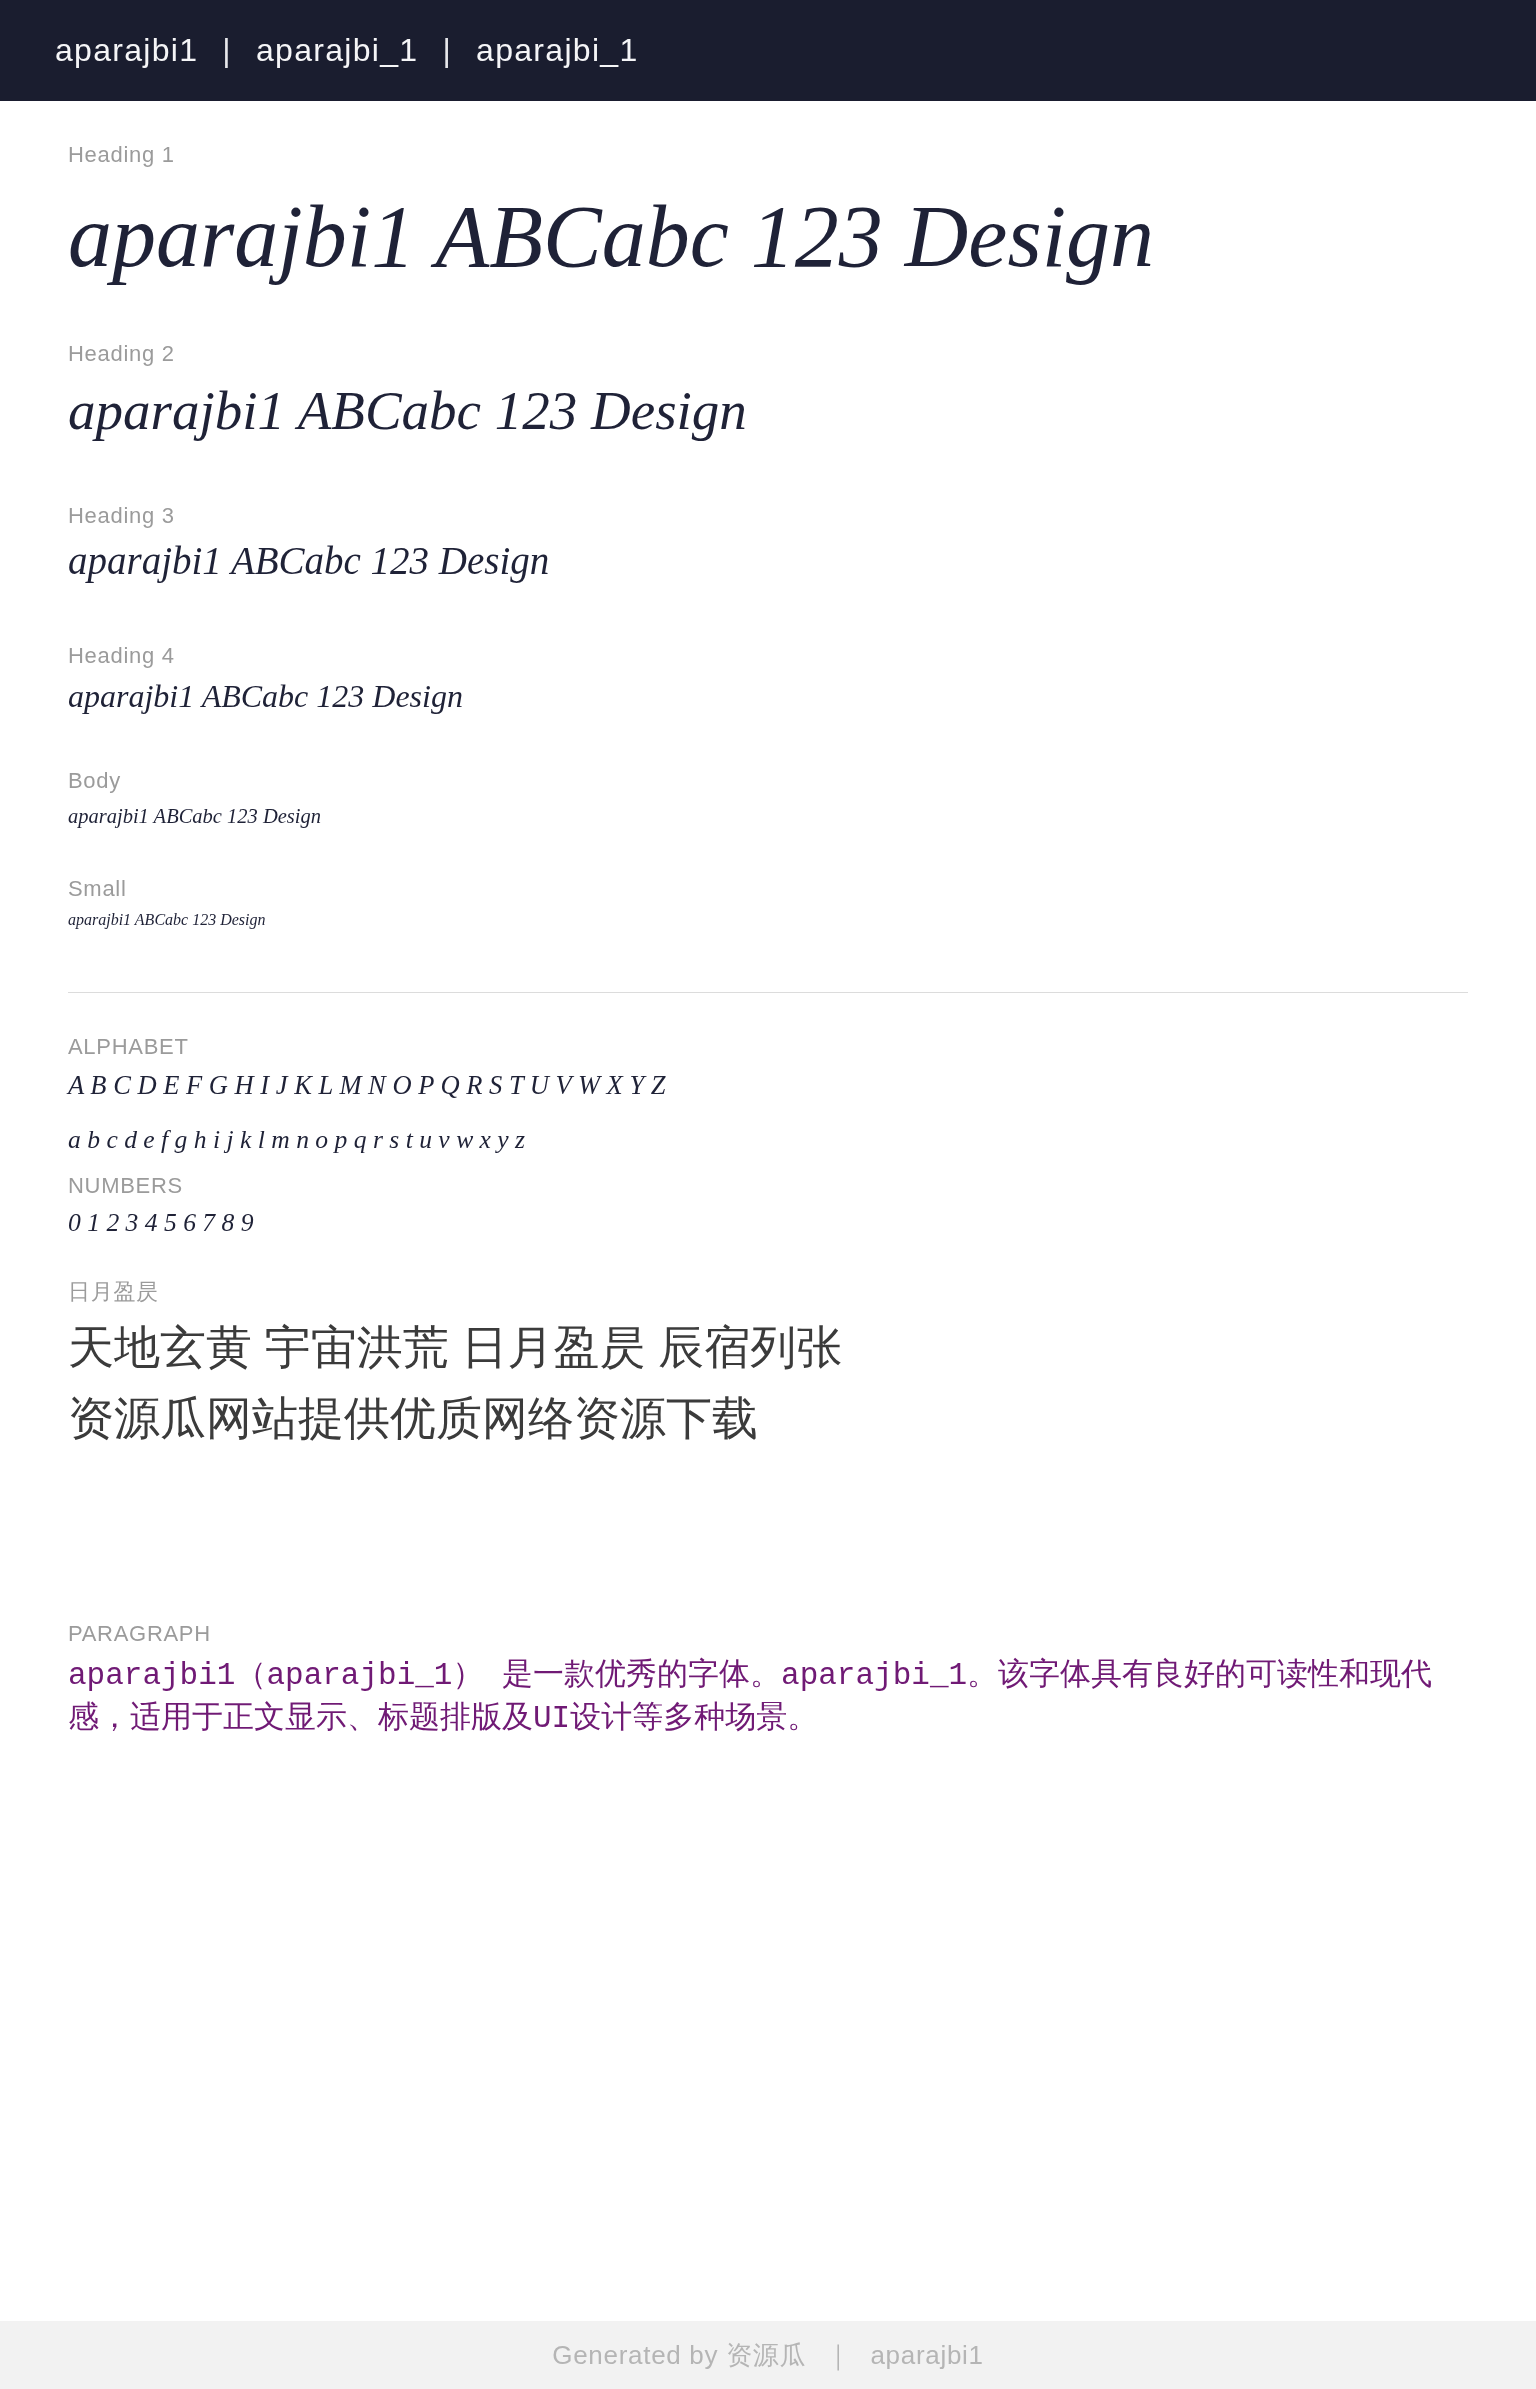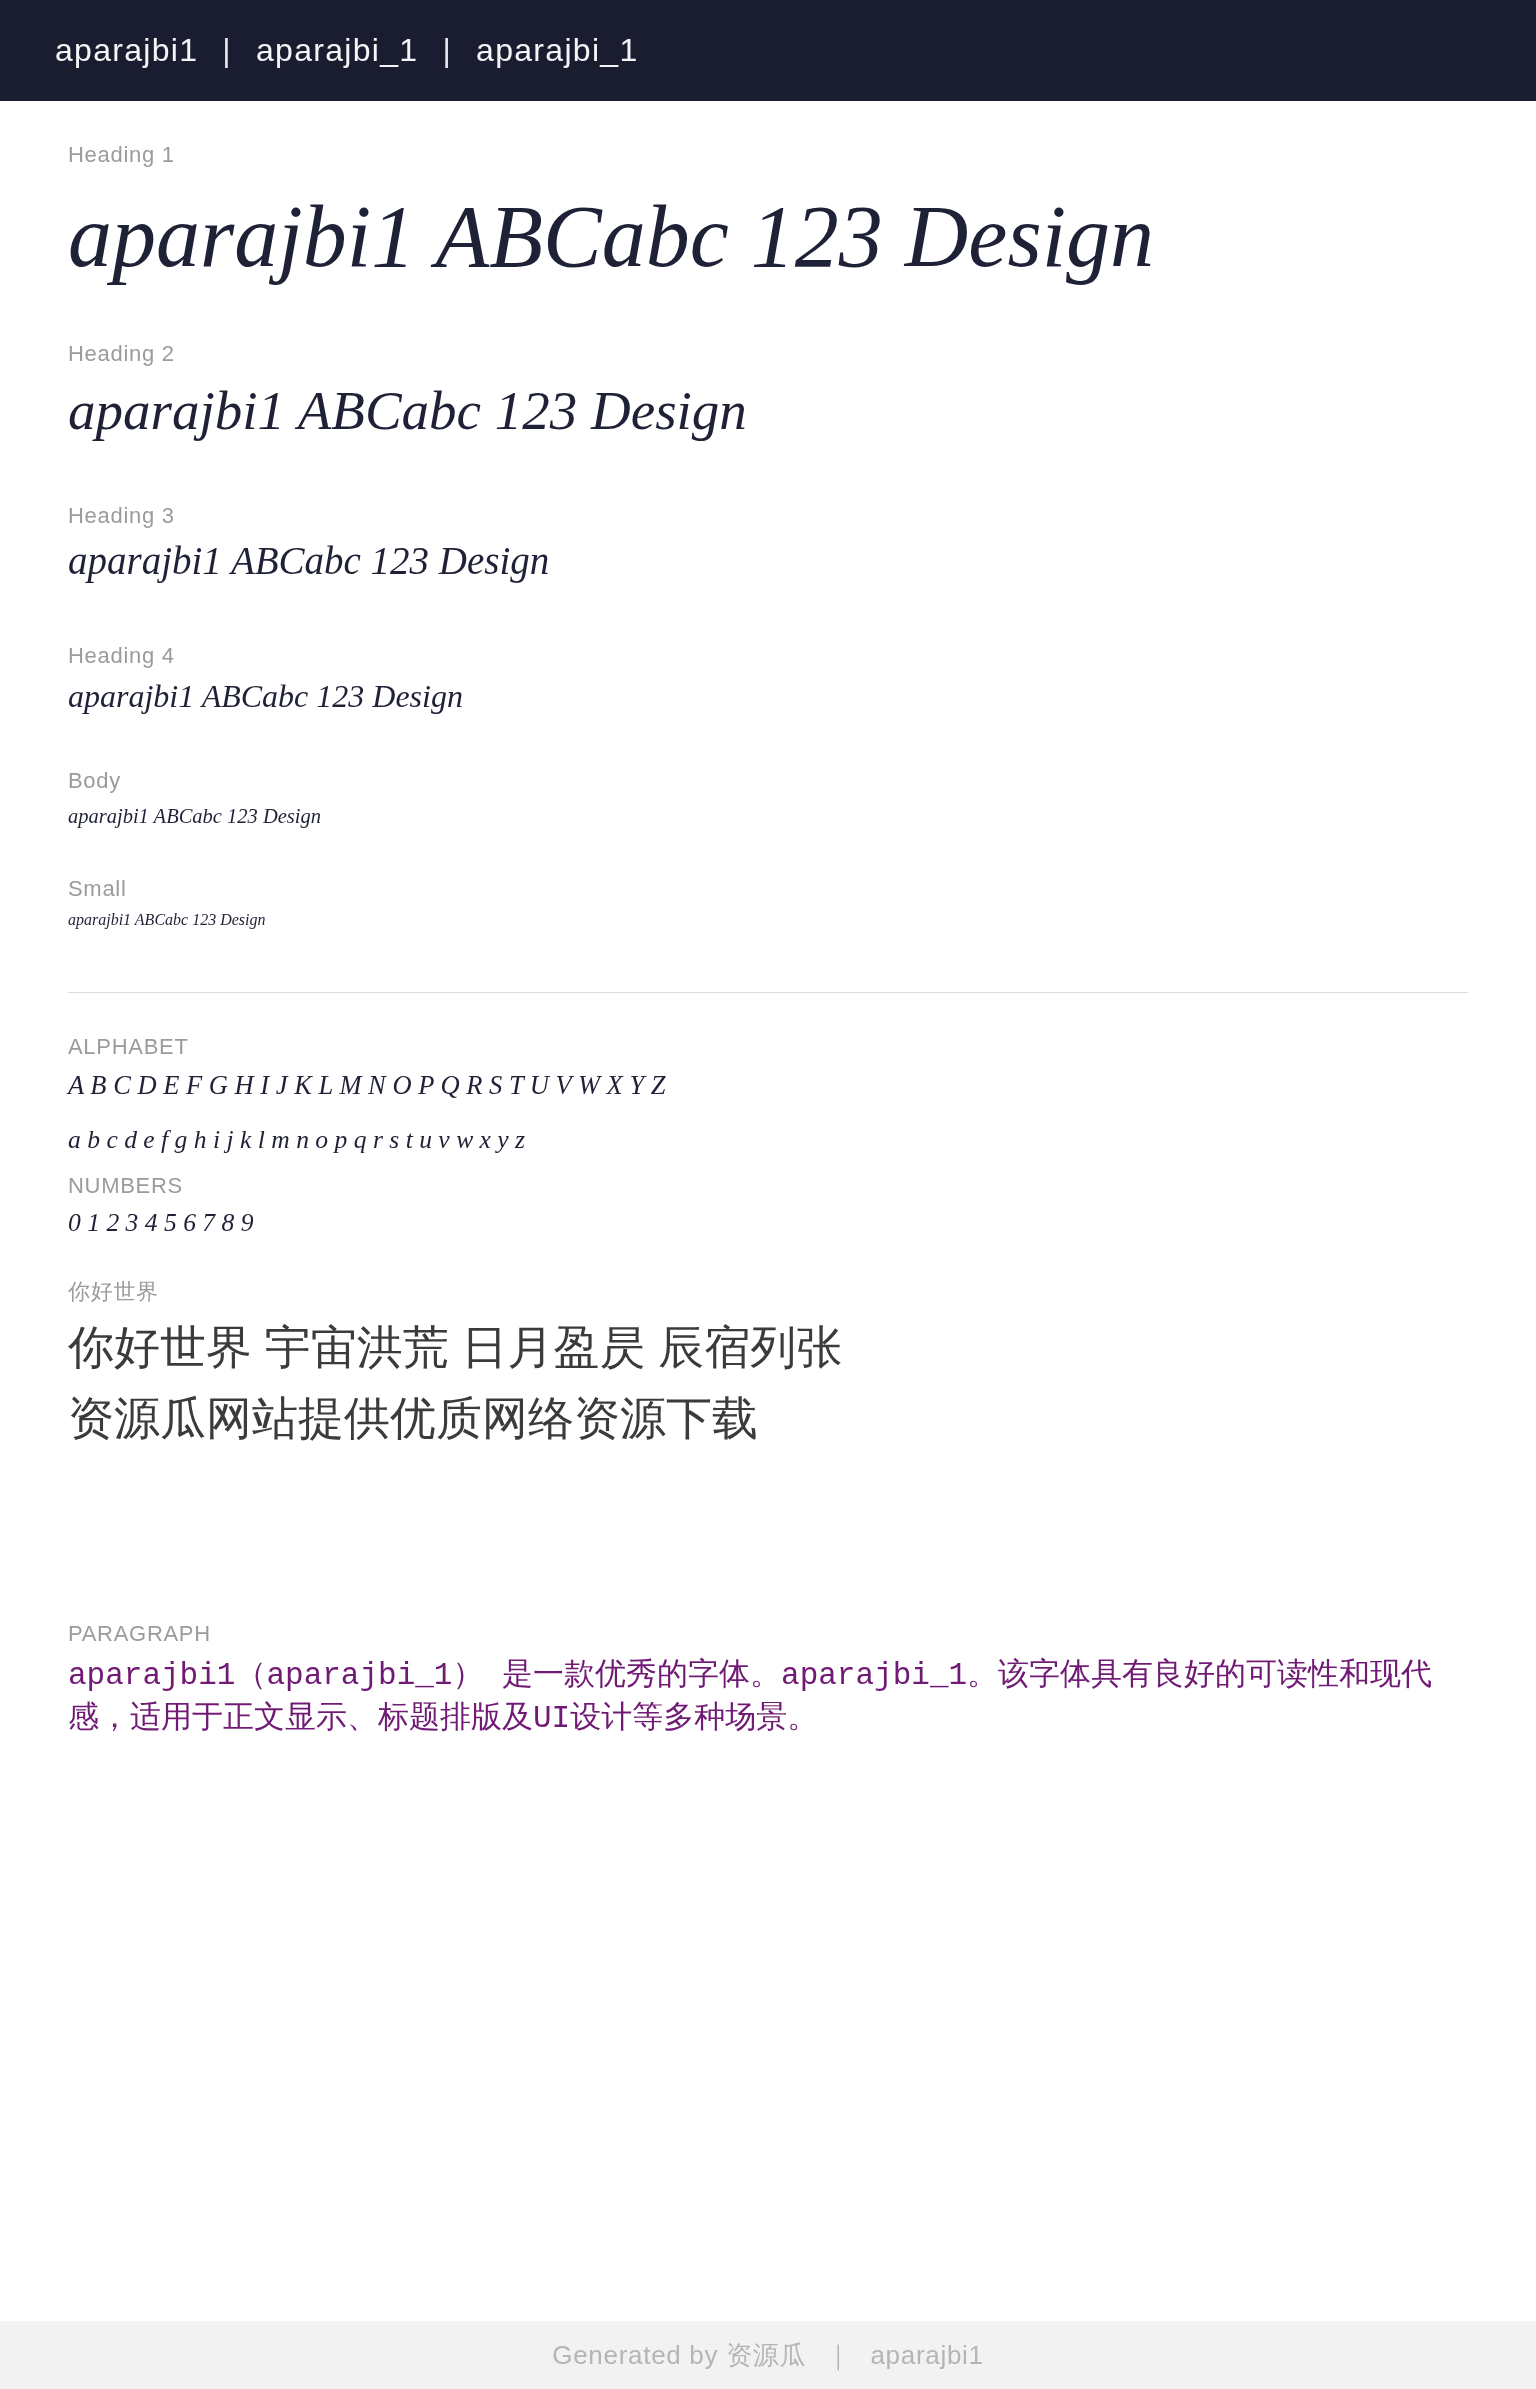--- a/index.html
+++ b/index.html
@@ -92,23 +92,23 @@
 <div class="abs serif w-bold sz-small" style="top:911px">aparajbi1 ABCabc 123 Design</div>
 
 <div class="divider"></div>
 
 <div class="abs label" style="top:1034px">ALPHABET</div>
 <div class="abs serif sz-alpha" style="top:1070px">A B C D E F G H I J K L M N O P Q R S T U V W X Y Z</div>
 <div class="abs serif sz-lower" style="top:1125px">a b c d e f g h i j k l m n o p q r s t u v w x y z</div>
 <div class="abs label" style="top:1173px">NUMBERS</div>
 <div class="abs serif sz-lower" style="top:1208px">0 1 2 3 4 5 6 7 8 9</div>
 
-<div class="abs label" style="top:1277px">你好世界</div>
+<div class="abs label" style="top:1277px">日月盈昃</div>
 <div class="abs" style="top:1312px">
-  <div class="cjk-line">你好世界 宇宙洪荒 日月盈昃 辰宿列张</div>
+  <div class="cjk-line">天地玄黄 宇宙洪荒 日月盈昃 辰宿列张</div>
   <div class="cjk-line">资源瓜网站提供优质网络资源下载</div>
 </div>
 
 <div class="abs label" style="top:1621px">PARAGRAPH</div>
 <div class="abs para" style="top:1654px">aparajbi1（aparajbi_1） 是一款优秀的字体。aparajbi_1。该字体具有良好的可读性和现代感，适用于正文显示、标题排版及UI设计等多种场景。</div>
 
 <div class="footer">
   <div class="ftr-text">
     <span>Generated by 资源瓜</span><span class="ftr-sep">｜</span><span>aparajbi1</span>
   </div>

